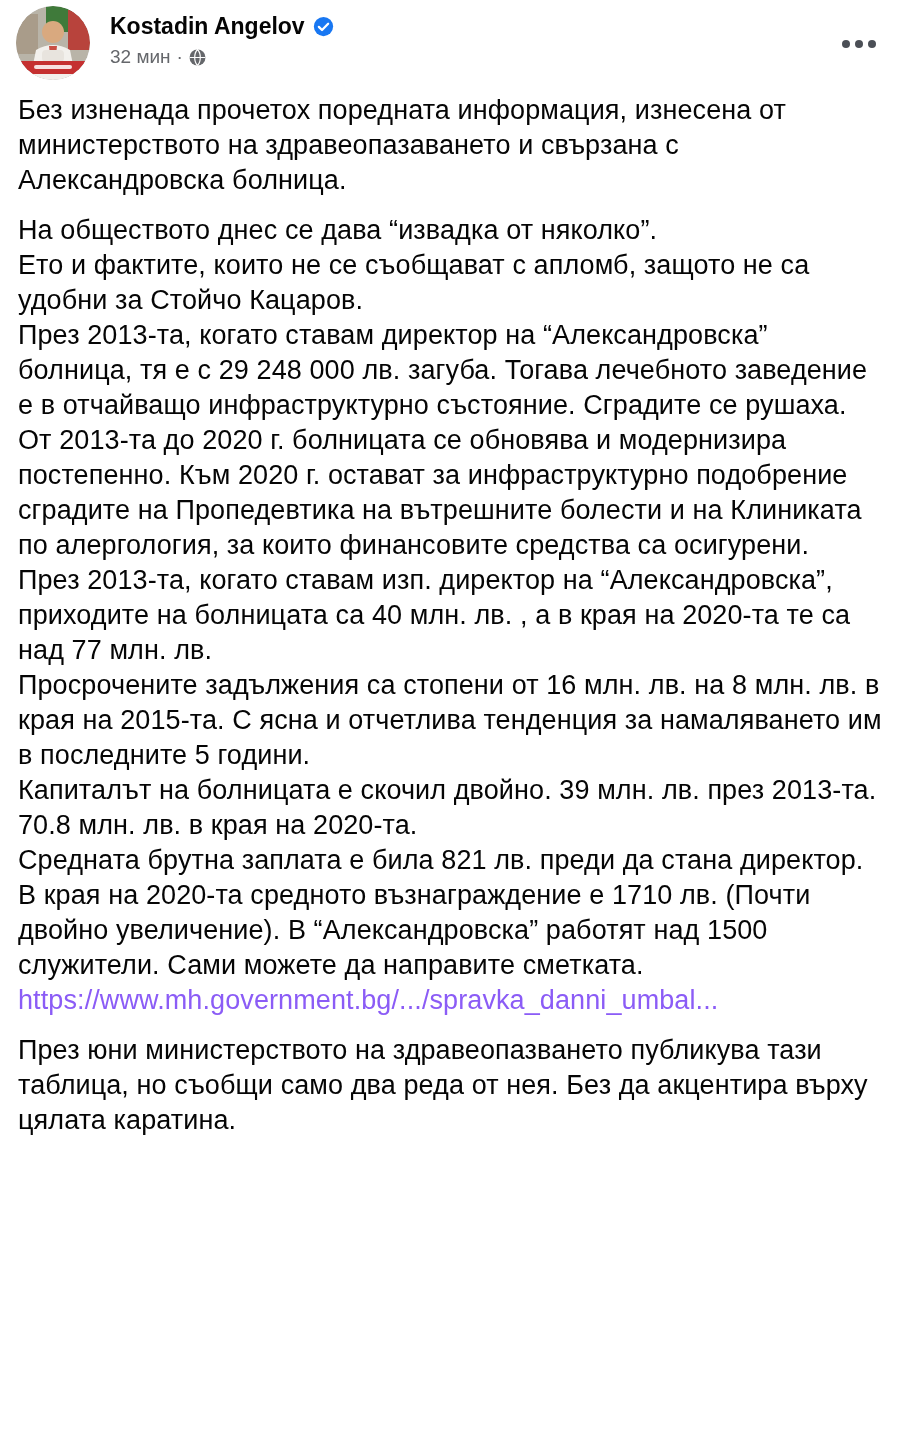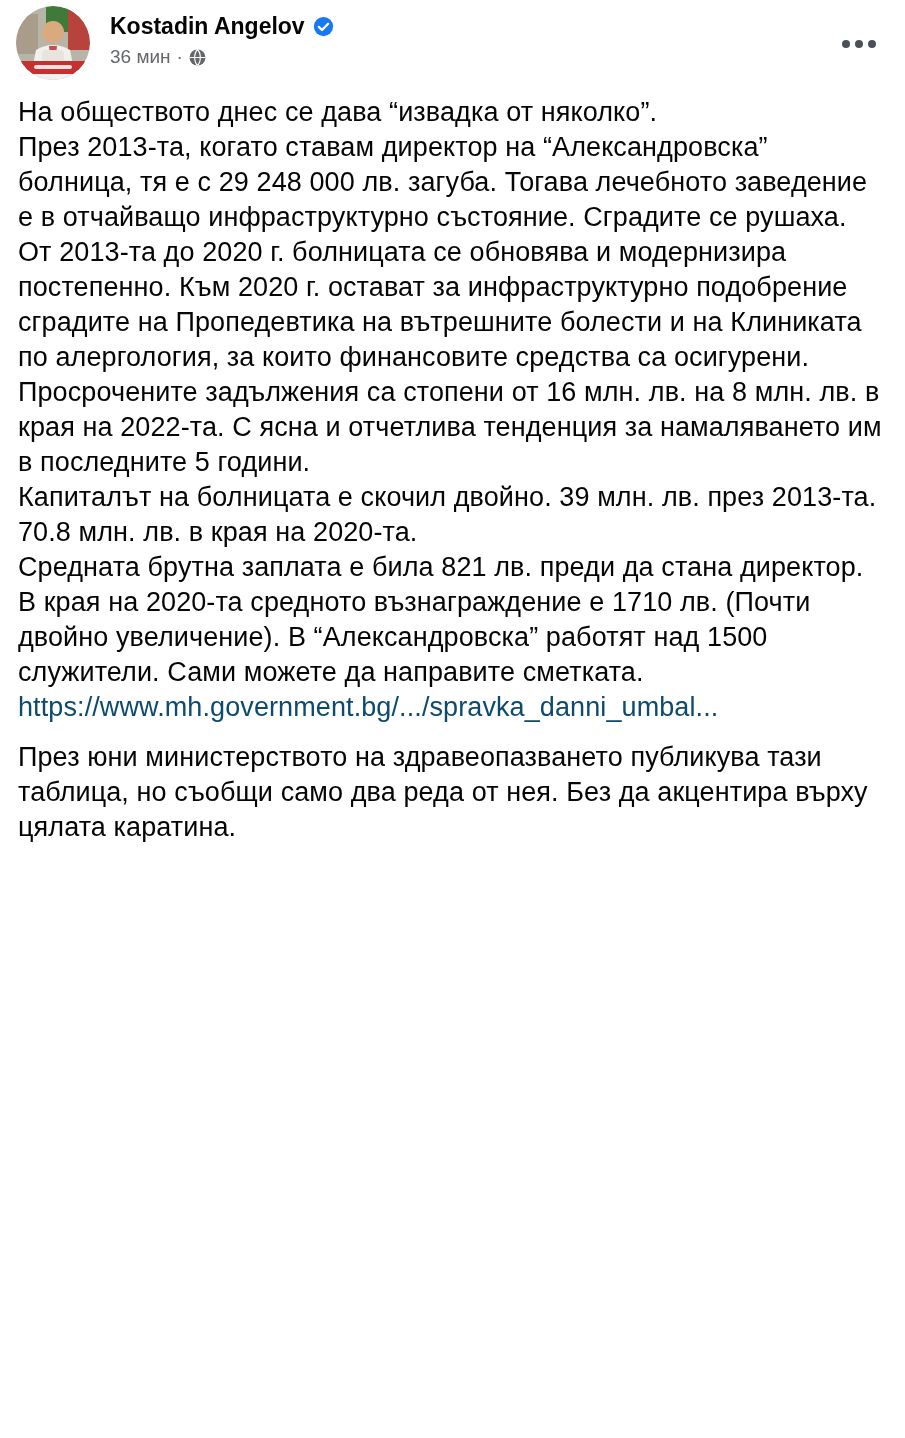--- a/index.html
+++ b/index.html
@@ -94,21 +94,21 @@
     color: #050505;
     font-size: 27px;
     line-height: 35px;
     letter-spacing: 0.1px;
   }
   .post-block { margin: 0 0 15px 0; }
   .post-block:last-child { margin-bottom: 0; }
   .post-line { }
   a.post-link {
     display: block;
-    color: #0c4a6e;
+    color: #8b5cf6;
     text-decoration: none;
     cursor: pointer;
     word-break: break-all;
   }
 </style>
 </head>
 <body>
 
 <div class="page">
 
@@ -141,43 +141,46 @@
 
     <div class="header-meta">
       <div class="name-row">
         <span class="author-name">Kostadin Angelov</span>
         <svg class="verified" viewBox="0 0 24 24">
           <circle cx="12" cy="12" r="11" fill="#1877f2"></circle>
           <path d="M6.7 12.4 L10.3 16 L17.3 8.8" fill="none" stroke="#ffffff" stroke-width="2.6" stroke-linecap="round" stroke-linejoin="round"></path>
         </svg>
       </div>
       <div class="meta-row">
-        <span class="timestamp">36 мин</span>
+        <span class="timestamp">32 мин</span>
         <span class="dot-sep">·</span>
         <svg class="globe" viewBox="0 0 16 16">
           <circle cx="8" cy="8" r="7.5" fill="#65676b"></circle>
           <path d="M0.5 8 H15.5 M8 0.5 C4.5 4 4.5 12 8 15.5 M8 0.5 C11.5 4 11.5 12 8 15.5" fill="none" stroke="#ffffff" stroke-width="1.1"></path>
         </svg>
       </div>
     </div>
 
     <div class="menu-btn">
       <i></i>
         <i></i>
         <i></i>
     </div>
   </div>
 
   <div class="post-content" id="post-content">
       <div class="post-block">
+        <div class="post-line">Без изненада прочетох поредната информация, изнесена от министерството на здравеопазаването и свързана с Александровска болница.</div>
       </div>
       <div class="post-block">
         <div class="post-line">На обществото днес се дава “извадка от няколко”.</div>
+        <div class="post-line">Ето и фактите, които не се съобщават с апломб, защото не са удобни за Стойчо Кацаров.</div>
         <div class="post-line">През 2013-та, когато ставам директор на “Александровска” болница, тя е с 29 248 000 лв. загуба. Тогава лечебното заведение е в отчайващо инфраструктурно състояние. Сградите се рушаха. От 2013-та до 2020 г. болницата се обновява и модернизира постепенно. Към 2020 г. остават за инфраструктурно подобрение сградите на Пропедевтика на вътрешните болести и на Клиниката по алергология, за които финансовите средства са осигурени.</div>
-        <div class="post-line">Просрочените задължения са стопени от 16 млн. лв. на 8 млн. лв. в края на 2022-та. С ясна и отчетлива тенденция за намаляването им в последните 5 години.</div>
+        <div class="post-line">През 2013-та, когато ставам изп. директор на “Александровска”, приходите на болницата са 40 млн. лв. , а в края на 2020-та те са над 77 млн. лв.</div>
+        <div class="post-line">Просрочените задължения са стопени от 16 млн. лв. на 8 млн. лв. в края на 2015-та. С ясна и отчетлива тенденция за намаляването им в последните 5 години.</div>
         <div class="post-line">Капиталът на болницата е скочил двойно. 39 млн. лв. през 2013-та. 70.8 млн. лв. в края на 2020-та.</div>
         <div class="post-line">Средната брутна заплата е била 821 лв. преди да стана директор. В края на 2020-та средното възнаграждение е 1710 лв. (Почти двойно увеличение). В “Александровска” работят над 1500 служители. Сами можете да направите сметката.</div>
         <a class="post-link" href="#">https://www.mh.government.bg/.../spravka_danni_umbal...</a>
       </div>
       <div class="post-block">
         <div class="post-line">През юни министерството на здравеопазването публикува тази таблица, но съобщи само два реда от нея. Без да акцентира върху цялата каратина.</div>
       </div>
     </div>
 
 </div>

